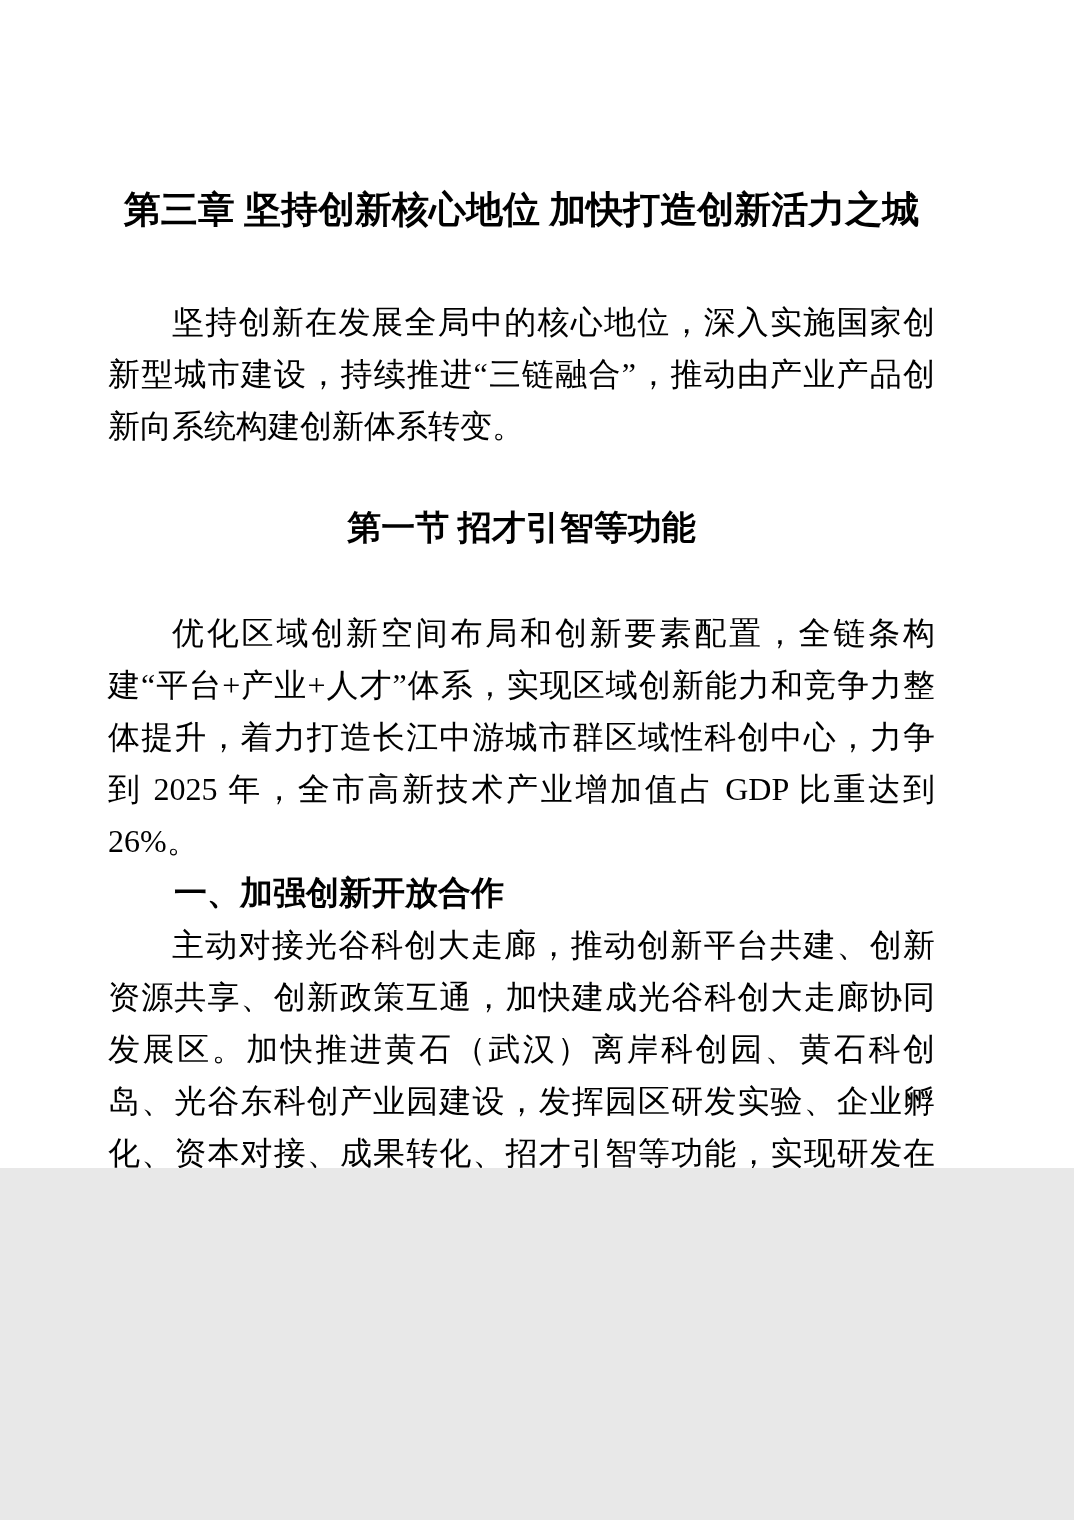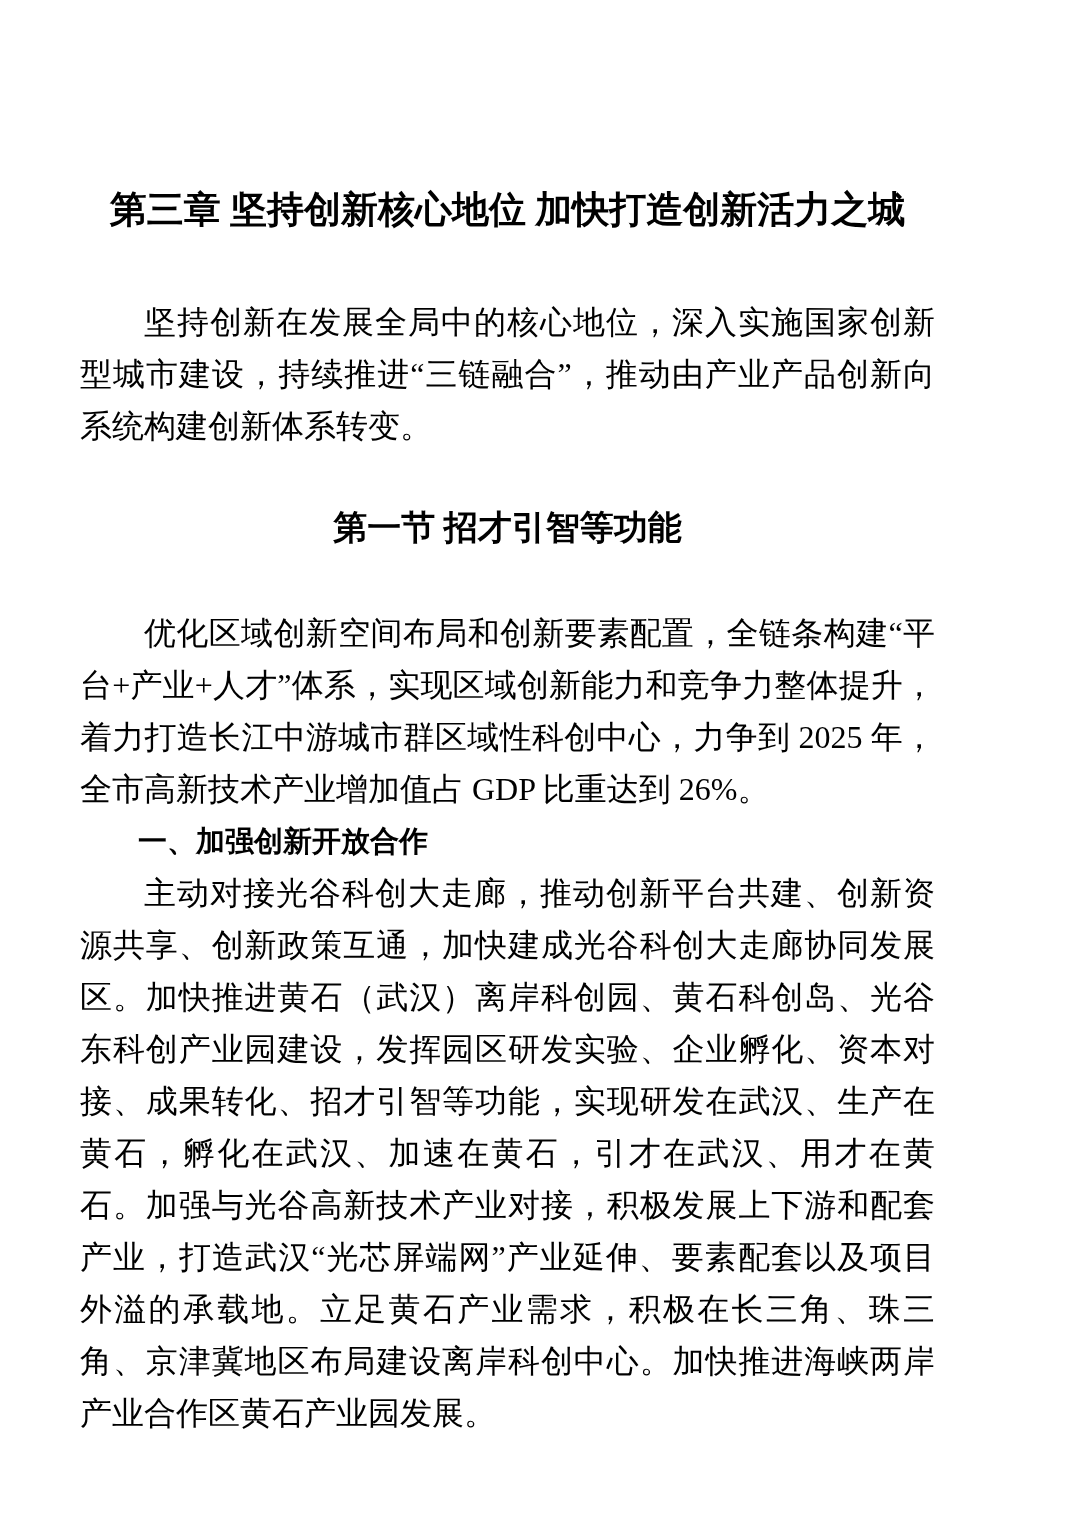--- a/index.html
+++ b/index.html
@@ -3,27 +3,27 @@
 <meta charset="utf-8">
 <style>
   html, body {
     margin: 0;
     padding: 0;
     background: #e8e8e8;
   }
   .page {
     position: relative;
     width: 1074px;
-    height: 1520px;
+    height: 1168px;
     margin: 0 auto;
     background: #ffffff;
     color: #000000;
     font-family: "Liberation Serif", "DejaVu Serif", serif;
     box-sizing: border-box;
-    padding: 0 139px 0 80px;
+    padding: 0 139px 0 108px;
     overflow: hidden;
   }
   .chapter-title {
     margin: 180px 0 0 0;
     font-size: 37px;
     line-height: 60px;
     font-weight: bold;
     text-align: center;
     font-family: "Liberation Serif", "DejaVu Serif", serif;
   }
@@ -45,21 +45,21 @@
     line-height: 56px;
     font-weight: bold;
     text-align: center;
     font-family: "Liberation Serif", "DejaVu Serif", serif;
   }
   .para-section-intro {
     margin-top: 51px;
   }
   .subsection-heading {
     margin: 0;
-    font-size: 29px;
+    font-size: 33px;
     line-height: 52px;
     font-weight: bold;
     text-indent: 2em;
     font-family: "Liberation Sans", "DejaVu Sans", sans-serif;
   }
   .para-flow {
     margin-top: 0;
   }
 </style>
 </head>

